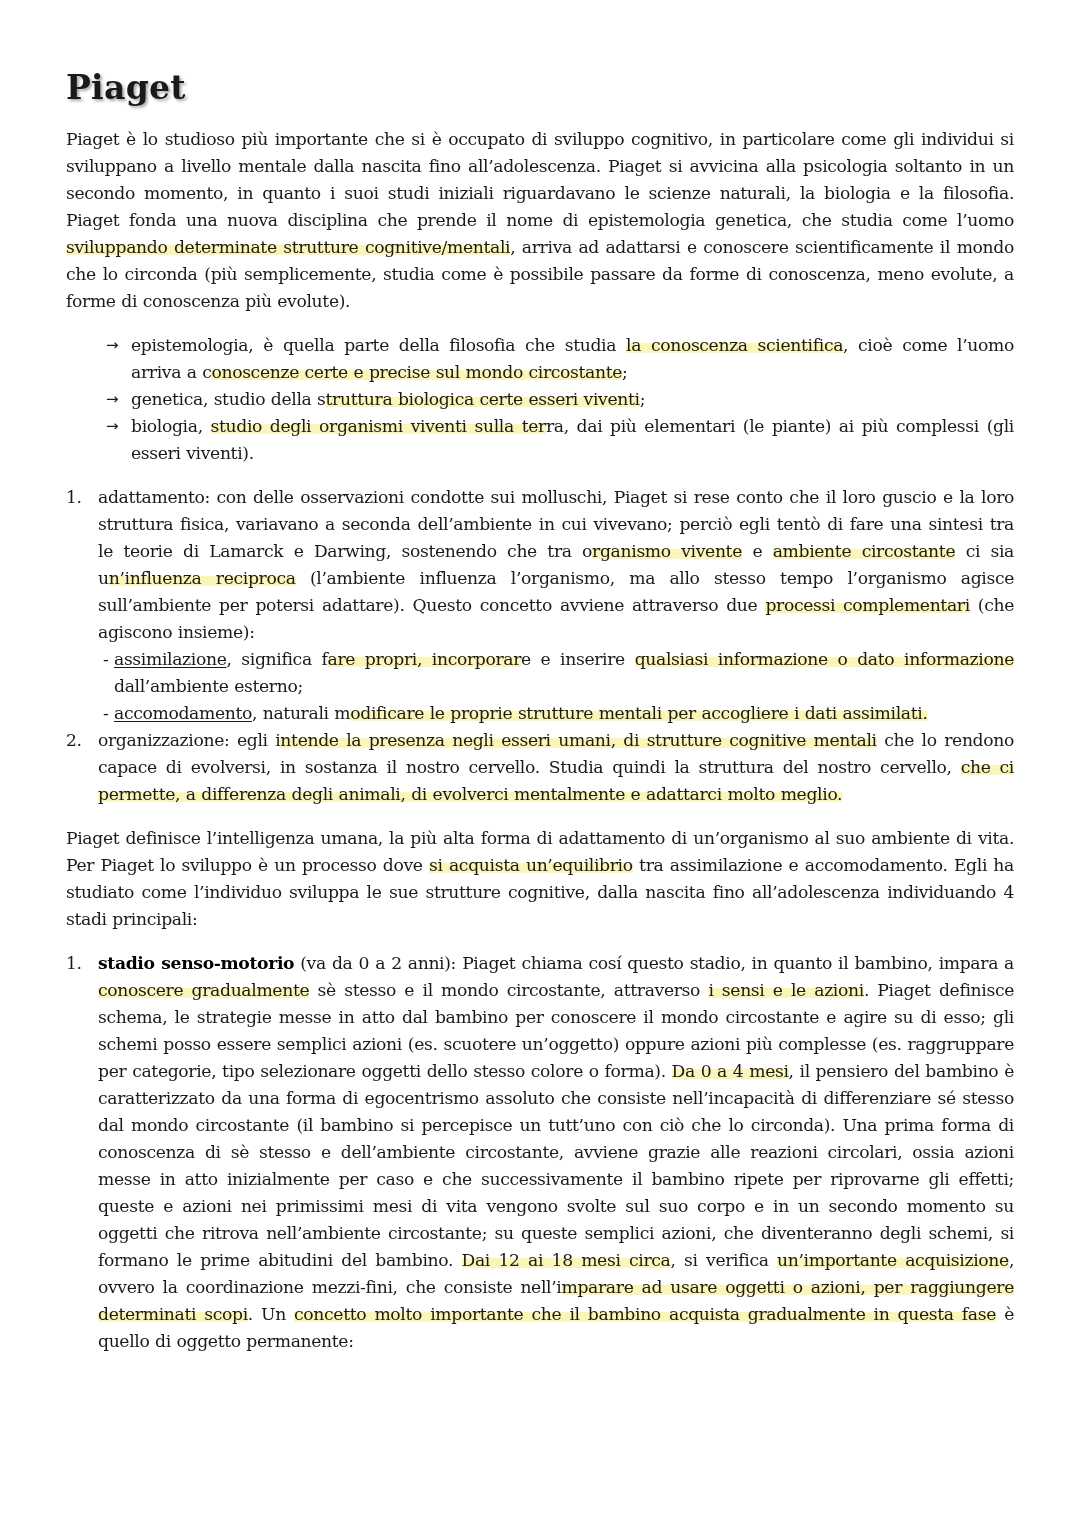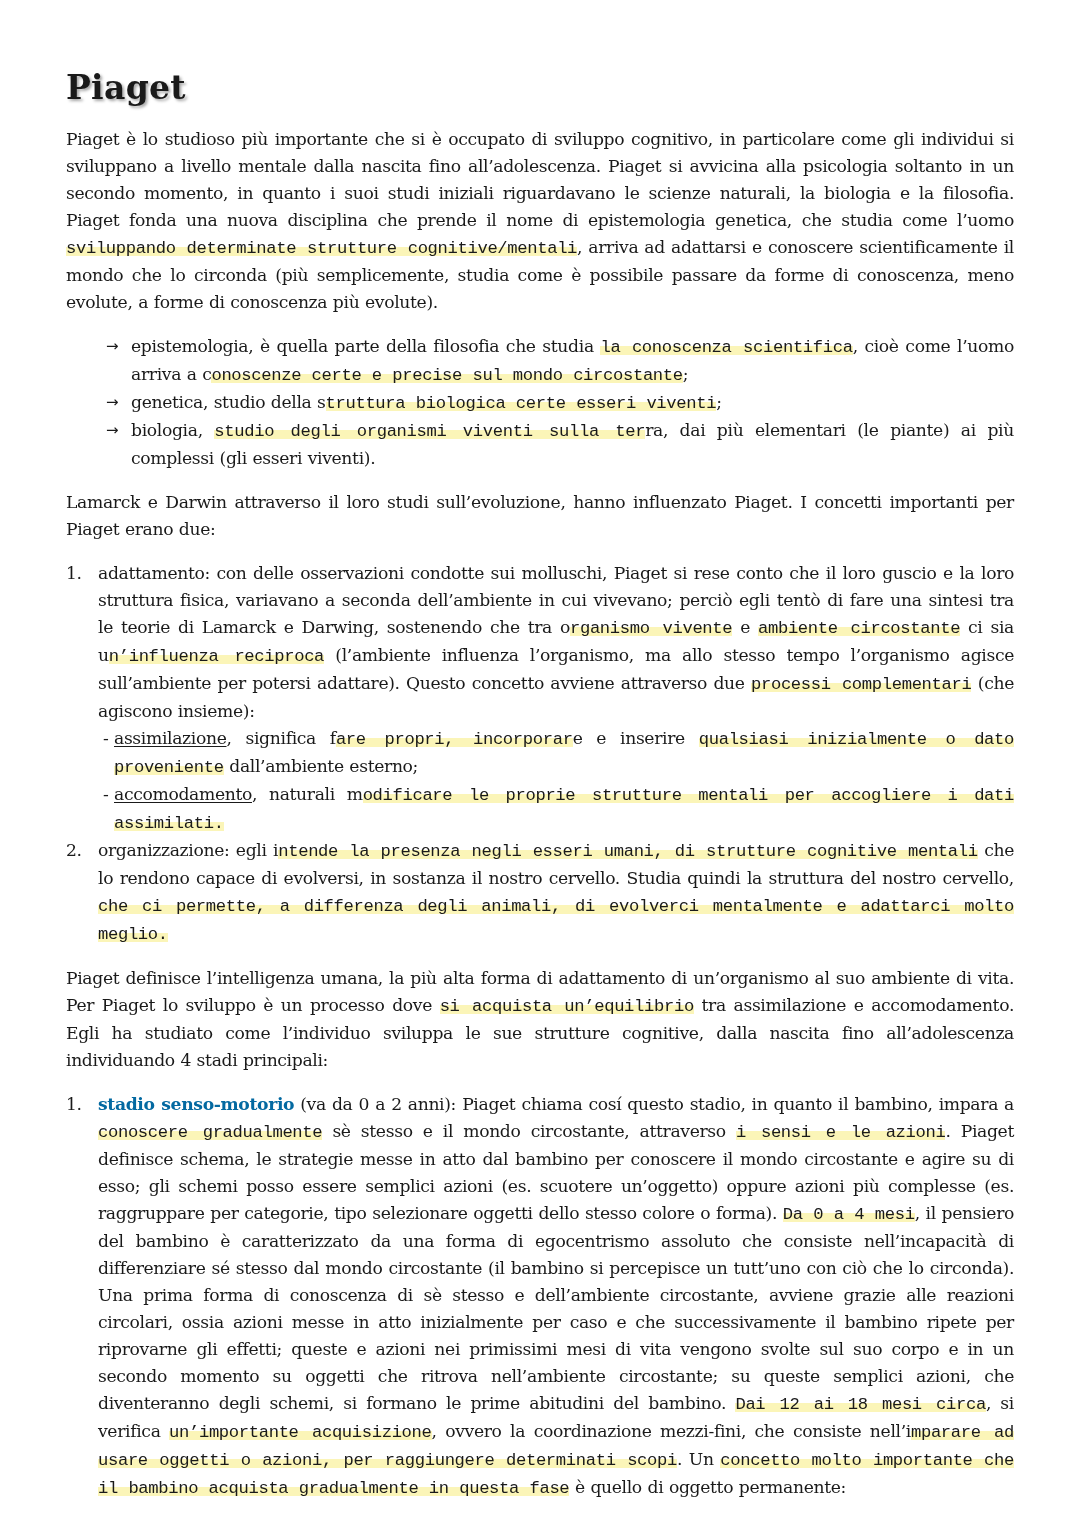--- a/index.html
+++ b/index.html
@@ -13,22 +13,22 @@
     font-weight: bold; font-size: 33px; line-height: 40px;
     margin: 0 0 18px 0; letter-spacing: 0.3px;
     text-shadow: 2px 2px 3px rgba(0,0,0,0.35);
   }
   p, li, .line-block {
     font-size: 17.2px; line-height: 27px; margin: 0;
     text-align: justify; letter-spacing: -0.35px; word-spacing: 0.5px;
   }
   p { margin-bottom: 17px; }
   b { font-weight: normal; }
-  .hl { background: linear-gradient(to bottom, transparent 42%, #fbf5b8 42%, #fbf5b8 92%, transparent 92%); font-family: Liberation Mono, monospace; }
-  .red { color: #0369a1; font-weight: bold; }
+  .hl { background: linear-gradient(to bottom, transparent 42%, #fbf5b8 42%, #fbf5b8 92%, transparent 92%); }
+  .red { color: #000000; font-weight: bold; }
   u { text-decoration: underline; text-underline-offset: 2px; }
   ul.arrows { list-style: none; margin: 0 0 17px 0; padding: 0 0 0 40px; }
   ul.arrows li { position: relative; padding-left: 25px; }
   ul.arrows li .arrow { position: absolute; left: 0; top: 0; font-family: "DejaVu Sans", sans-serif; font-size: 15px; }
   ol.num { list-style: none; margin: 0 0 17px 0; padding: 0; }
   ol.num > li { position: relative; padding-left: 32px; }
   ol.num > li .num-label { position: absolute; left: 0; top: 0; }
   .sub { position: relative; padding-left: 16px; text-indent: 0; }
   .sub .dash { position: absolute; left: 5px; top: 0; }
 </style>
@@ -40,27 +40,26 @@
   <h1 class="title">Piaget</h1>
 
   <p><span>Piaget è lo </span><b>studioso</b><span> più importante che si è occupato di </span><b>sviluppo cognitivo</b><span>, in particolare come gli individui si sviluppano a livello mentale dalla nascita fino all’adolescenza. Piaget si avvicina alla psicologia soltanto in un secondo momento, in quanto i suoi studi iniziali riguardavano le </span><b>scienze naturali</b><span>, la </span><b>biologia</b><span> e la </span><b>filosofia</b><span>. Piaget fonda una nuova disciplina che prende il nome di </span><b>epistemologia genetica</b><span>, che studia come l’uomo </span><span class="hl">sviluppando determinate strutture cognitive/mentali</span><span>, arriva ad </span><b>adattarsi</b><span> e </span><b>conoscere scientificamente</b><span> il mondo che lo circonda (più semplicemente, studia come è possibile passare da forme di conoscenza, meno evolute, a forme di conoscenza più evolute).</span></p>
 
   <ul class="arrows">
     <li><span class="arrow">→</span><b>epistemologia</b><span>, è quella parte della filosofia che studia </span><span class="hl">la conoscenza scientifica</span><span>, cioè come l’uomo arriva a c</span><span class="hl">onoscenze certe e precise sul mondo circostante</span><span>;</span></li>
     <li><span class="arrow">→</span><b>genetica</b><span>, studio della s</span><span class="hl">truttura biologica certe esseri viventi</span><span>;</span></li>
     <li><span class="arrow">→</span><b>biologia</b><span>, </span><span class="hl">studio degli organismi viventi sulla ter</span><span>ra, dai più elementari (le piante) ai più complessi (gli esseri viventi).</span></li>
   </ul>
 
-  <p><b>Lamarck</b><span> e </span><b>Darwin</b><span> attraverso il loro studi sull’</span><b>evoluzione</b><span>, hanno influenzato Piaget. I concetti importanti per Piaget erano due:</span></p>
 
   <ol class="num">
     <li>
       <span class="num-label">1.</span>
       <div class="line-block"><b>adattamento</b><span>: con delle osservazioni condotte sui molluschi, Piaget si rese conto che il loro guscio e la loro struttura fisica, variavano a seconda dell’ambiente in cui vivevano; perciò egli tentò di fare una sintesi tra le teorie di Lamarck e Darwing, sostenendo che tra o</span><span class="hl">rganismo vivente</span><span> e </span><span class="hl">ambiente circostante</span><span> ci sia u</span><span class="hl">n’influenza reciproca</span><span> (l’ambiente influenza l’organismo, ma allo stesso tempo l’organismo agisce sull’ambiente per potersi adattare). Questo concetto avviene attraverso due </span><span class="hl">processi complementari</span><span> (che agiscono insieme):</span></div>
-      <div class="line-block sub"><span class="dash">-</span><u>assimilazione</u><span>, significa f</span><span class="hl">are propri, incorporar</span><span>e e inserire </span><span class="hl">qualsiasi inizialmente o dato proveniente</span><span> dall’ambiente esterno;</span></div>
+      <div class="line-block sub"><span class="dash">-</span><u>assimilazione</u><span>, significa f</span><span class="hl">are propri, incorporar</span><span>e e inserire </span><span class="hl">qualsiasi informazione o dato informazione</span><span> dall’ambiente esterno;</span></div>
       <div class="line-block sub"><span class="dash">-</span><u>accomodamento</u><span>, naturali m</span><span class="hl">odificare le proprie strutture mentali per accogliere i dati assimilati.</span></div>
     </li>
     <li>
       <span class="num-label">2.</span>
       <div class="line-block"><b>organizzazione</b><span>: egli i</span><span class="hl">ntende la presenza negli esseri umani, di strutture cognitive mentali</span><span> che lo rendono capace di evolversi, in sostanza il nostro cervello. Studia quindi la struttura del nostro cervello, </span><span class="hl">che ci permette, a differenza degli animali, di evolverci mentalmente e adattarci molto meglio.</span></div>
     </li>
   </ol>
 
   <p><span>Piaget definisce l’intelligenza umana, </span><b>la più alta forma di adattamento di un’organismo al suo ambiente di vita</b><span>. Per Piaget lo sviluppo è un processo dove </span><span class="hl">si acquista un’equilibrio</span><span> tra </span><b>assimilazione</b><span> e </span><b>accomodamento</b><span>. Egli ha studiato come l’individuo sviluppa le sue strutture cognitive, dalla nascita fino all’adolescenza individuando 4 stadi principali:</span></p>
 

